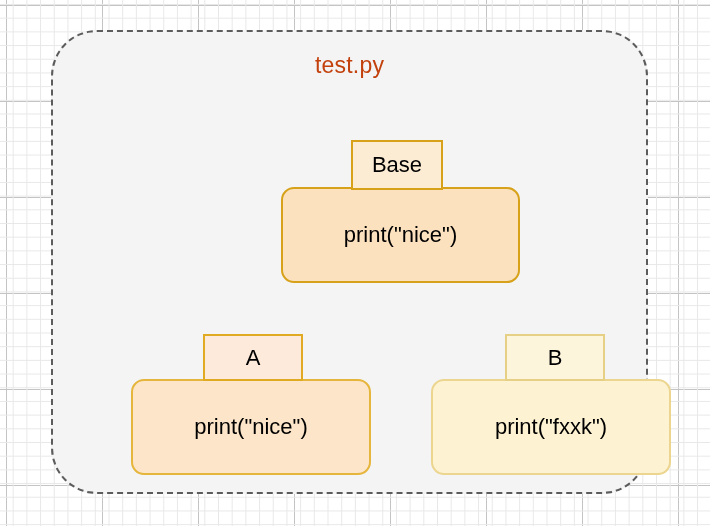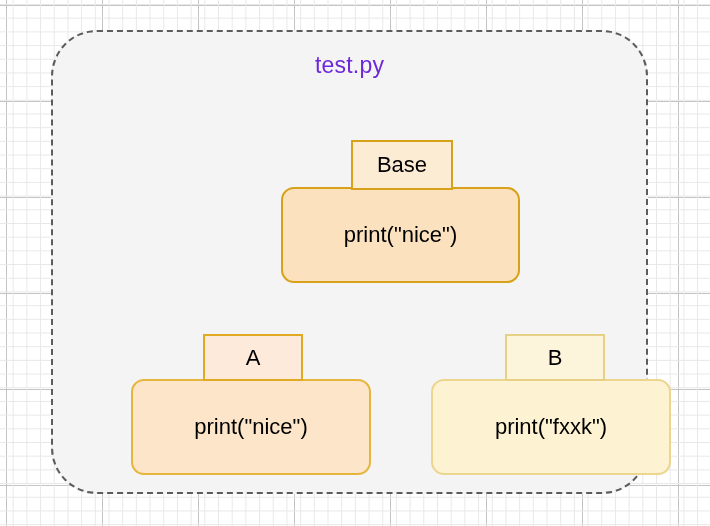--- a/index.html
+++ b/index.html
@@ -46,21 +46,21 @@
     background: #f4f4f4;
   }
 
   #module-title {
     position: absolute;
     left: 0;
     top: 20px;
     width: 100%;
     text-align: center;
     font-size: 23px;
-    color: #6d28d9;
+    color: #c2410c;
     letter-spacing: 0.2px;
   }
 
   
   .class-node {
     position: absolute;
   }
   .class-tab {
     position: absolute;
     box-sizing: border-box;
@@ -83,21 +83,21 @@
     align-items: center;
     justify-content: center;
     font-size: 22px;
     color: #000000;
     z-index: 1;
   }
 
   
   #node-base { left: 0; top: 0; }
   #base-tab {
-    left: 298px; top: 108px; width: 102px; height: 50px;
+    left: 298px; top: 108px; width: 92px; height: 50px;
     background: #fdecd4;
     border-color: #d7a21a;
   }
   #base-body {
     left: 228px; top: 155px; width: 239px; height: 96px;
     background: #fce1bf;
     border-color: #d7a21a;
   }
 
   

